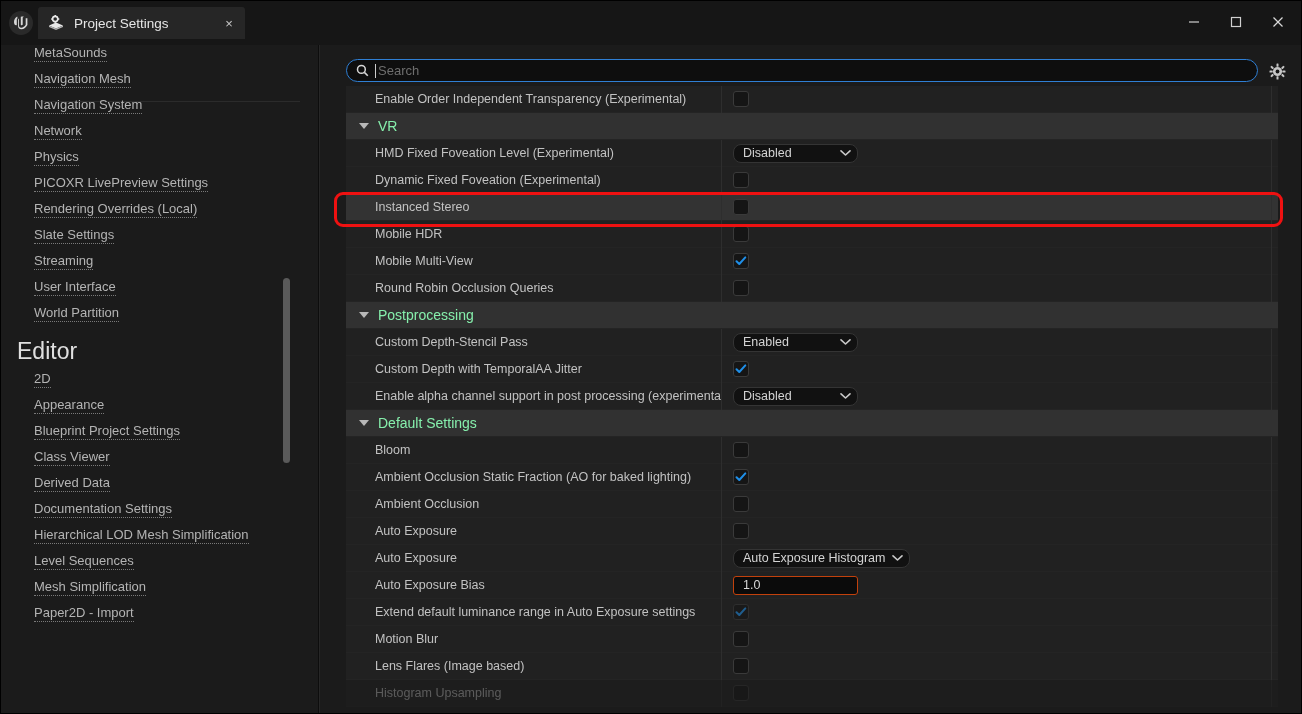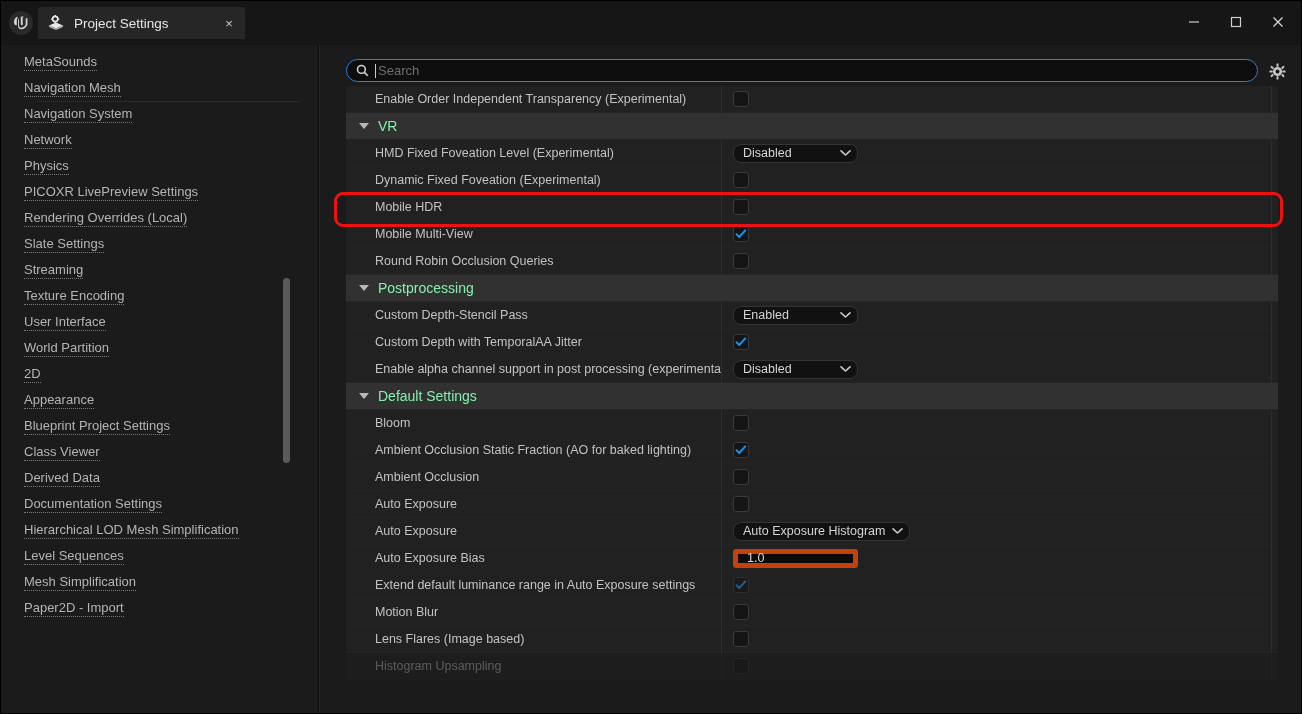--- a/index.html
+++ b/index.html
@@ -46,22 +46,22 @@
   .sidebar {
     position: absolute; left: 0; top: 45px; width: 318px; height: 669px;
     background: #1b1b1b; overflow: hidden;
   }
   .sb-divider-top {
     position: absolute; left: 38px; top: 56px; width: 262px; height: 1px;
     background: #2b2b2b;
   }
   .sb-list { position: absolute; left: 0; top: 0; width: 318px; }
   .sb-item {
-    height: 26px; display: flex; align-items: flex-end;
-    padding-left: 24px; position: relative; cursor: pointer;
+    height: 26px; display: flex; align-items: flex-start;
+    padding-left: 34px; position: relative; cursor: pointer;
   }
   .sb-item .lbl {
     color: #b4b4b4; font-size: 13px;
     border-bottom: 1px dotted #7a7a7a; padding-bottom: 1px; line-height: 15px;
   }
   .sb-arrow {
     position: absolute; left: 22px; top: 9px;
     width: 0; height: 0;
     border-left: 6px solid #d8d8d8;
     border-top: 4.5px solid transparent;
@@ -162,21 +162,21 @@
   .dd {
     height: 19px; background: #111111; border: 1px solid #343434; border-radius: 8px;
     display: inline-flex; align-items: center; padding: 0 6px 0 9px;
     color: #d4d4d4; font-size: 12.5px; cursor: pointer;
   }
   .dd.w125 { width: 125px; justify-content: space-between; }
   .dd.wauto { }
   .dd .chev { margin-left: 7px; display: flex; align-items: center; }
 
   .numfield {
-    width: 125px; height: 19px; background: #0b0b0b; border: 5px solid #c2410c;
+    width: 125px; height: 19px; background: #0b0b0b; border: 1px solid #c2410c;
     border-radius: 3px; display: flex; align-items: center; padding-left: 9px;
     color: #d8d8d8; font-size: 12.5px; cursor: text;
   }
 
   
   .annot {
     position: absolute; left: 334px; top: 192px; width: 949px; height: 35px;
     border: 3px solid #ef1111; border-radius: 9px; pointer-events: none;
   }
   .appborder {
@@ -255,28 +255,26 @@
         <div class="sb-item">
           <span class="lbl">Rendering Overrides (Local)</span>
         </div>
         <div class="sb-item">
           <span class="lbl">Slate Settings</span>
         </div>
         <div class="sb-item">
           <span class="lbl">Streaming</span>
         </div>
         <div class="sb-item">
-          <span class="lbl">Texture Encoding</span>
-        </div>
-        <div class="sb-item">
           <span class="lbl">User Interface</span>
         </div>
         <div class="sb-item">
           <span class="lbl">World Partition</span>
         </div>
+        <div class="sb-heading">Editor</div>
         <div class="sb-item">
           <span class="lbl">2D</span>
         </div>
         <div class="sb-item">
           <span class="lbl">Appearance</span>
         </div>
         <div class="sb-item">
           <span class="lbl">Blueprint Project Settings</span>
         </div>
         <div class="sb-item">
@@ -366,20 +364,28 @@
           </div>
         </div>
         <div class="row">
           <div class="cell-name">Dynamic Fixed Foveation (Experimental)</div>
           <div class="row-sep"></div>
           <div class="cell-val">
             <div class="chk"></div>
             <div class="col-sep2"></div>
           </div>
         </div>
+        <div class="row highlight">
+          <div class="cell-name">Instanced Stereo</div>
+          <div class="row-sep"></div>
+          <div class="cell-val">
+            <div class="chk"></div>
+            <div class="col-sep2"></div>
+          </div>
+        </div>
         <div class="row">
           <div class="cell-name">Mobile HDR</div>
           <div class="row-sep"></div>
           <div class="cell-val">
             <div class="chk"></div>
             <div class="col-sep2"></div>
           </div>
         </div>
         <div class="row">
           <div class="cell-name">Mobile Multi-View</div>

